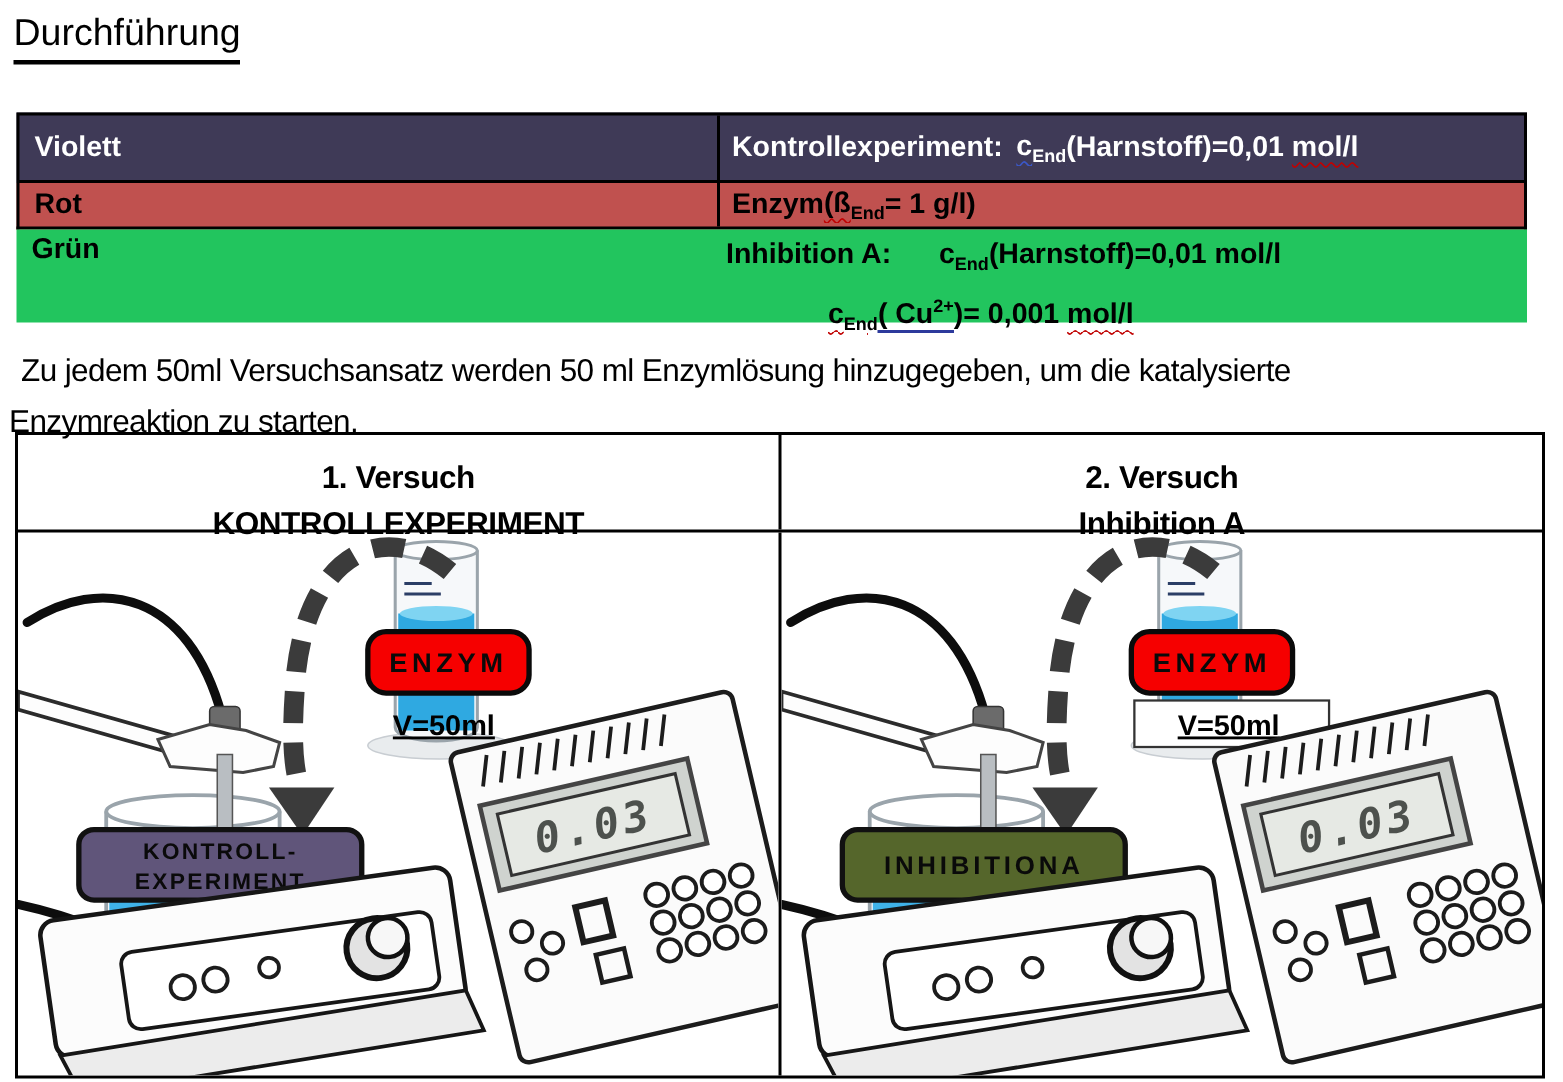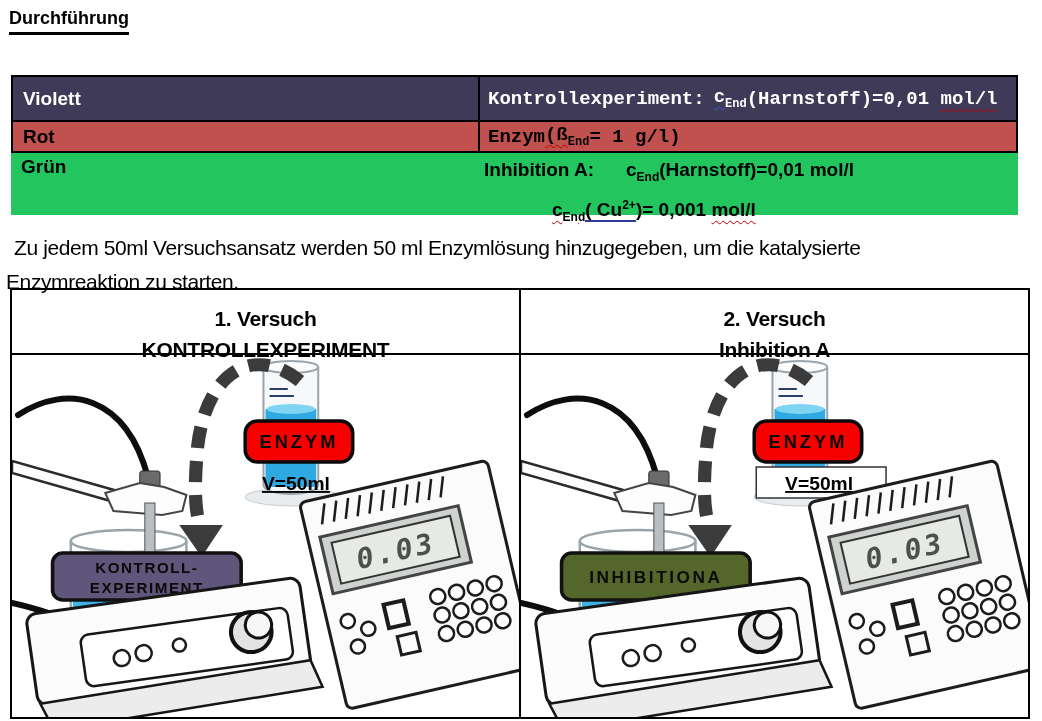--- a/index.html
+++ b/index.html
@@ -1,33 +1,33 @@
 <!DOCTYPE html>
 <html><head>
 <meta charset="utf-8">
 <style>
   html,body{margin:0;padding:0;background:#fff;}
   .page{position:relative;width:1042px;height:721px;background:#fff;overflow:hidden;
         font-family:"Liberation Sans",sans-serif;color:#000;}
 
   
-  .title{position:absolute;left:9px;top:8px;margin:0;font-size:18px;font-weight:bold;
+  .title{position:absolute;left:9px;top:8px;margin:0;font-size:25px;font-weight:normal;
          border-bottom:3px solid #000;padding-bottom:3px;letter-spacing:0px;}
 
   
   .ctable{position:absolute;left:11px;top:75px;width:1007px;}
   .crow{display:flex;box-sizing:border-box;}
   .crow-violett{height:47px;border:2px solid #000;color:#fff;}
   .crow-rot{height:31px;border:2px solid #000;border-top:none;color:#000;}
   .crow-gruen{height:62px;color:#000;}
   .ccell{box-sizing:border-box;font-size:19px;font-weight:bold;}
   .ccell.left{width:465px;flex:0 0 465px;padding-left:10px;display:flex;align-items:center;}
   .crow-gruen .ccell.left{align-items:flex-start;padding-top:3px;}
   .ccell.right{flex:1;padding-left:8px;display:flex;align-items:center;}
-  .crow-violett .ccell.right,.crow-rot .ccell.right{border-left:2px solid #000;font-family:Liberation Mono, monospace;}
+  .crow-violett .ccell.right,.crow-rot .ccell.right{border-left:2px solid #000;}
   .crow-gruen .ccell.right{display:block;padding-top:3px;line-height:28px;}
   sub{font-size:12px;font-weight:bold;}
   sup{font-size:12px;font-weight:bold;}
   .wavy-red{text-decoration-line:underline;text-decoration-style:wavy;
             text-decoration-color:#c00000;text-decoration-thickness:1px;text-underline-offset:4px;}
   .wavy-blue{text-decoration-line:underline;text-decoration-style:wavy;
              text-decoration-color:#3a57c9;text-decoration-thickness:1px;text-underline-offset:4px;text-align:center;}
   .u-blue{border-bottom:2px solid #2d3a9c;}
   .sp{display:inline-block;width:9px;}
   .g-label{display:inline-block;width:142px;}

